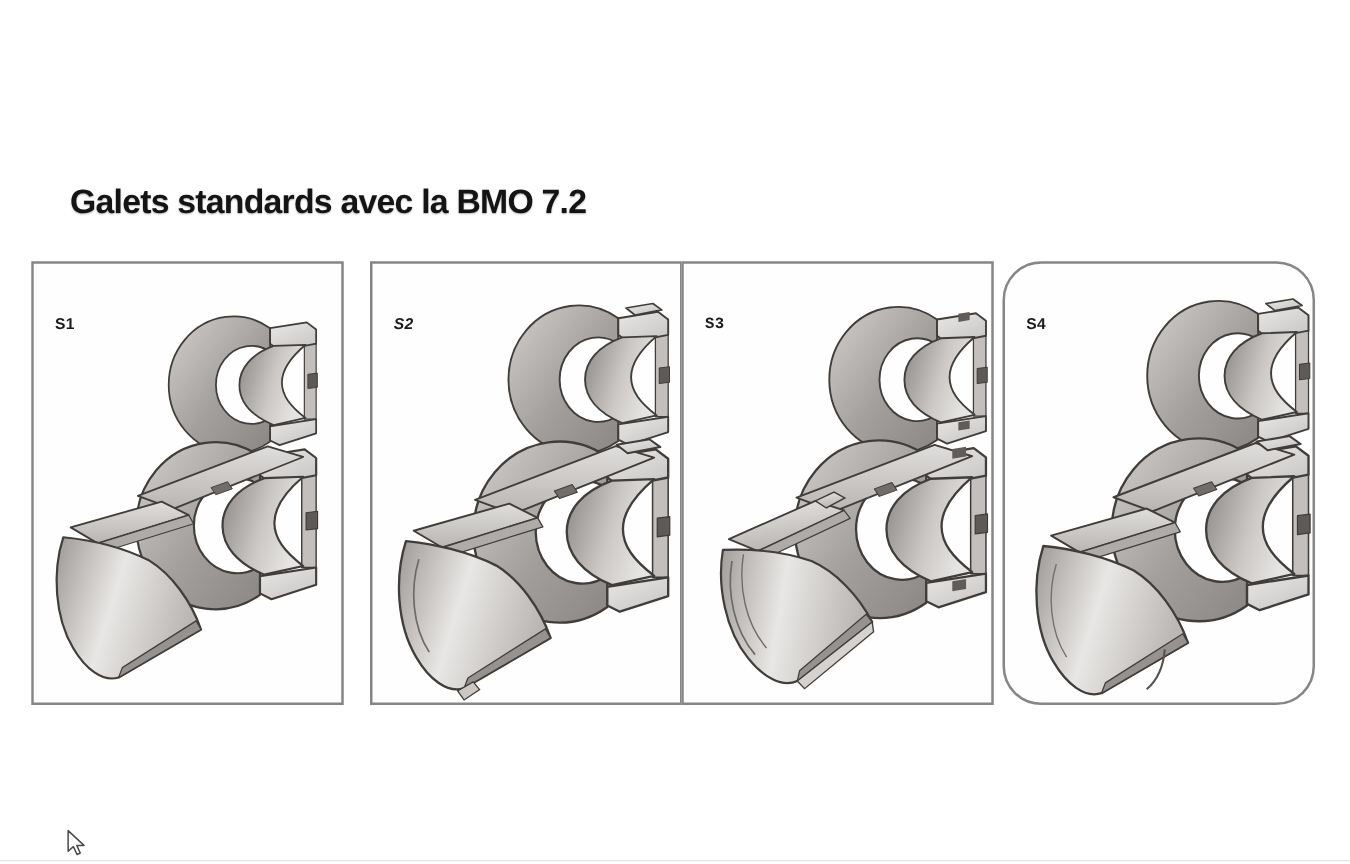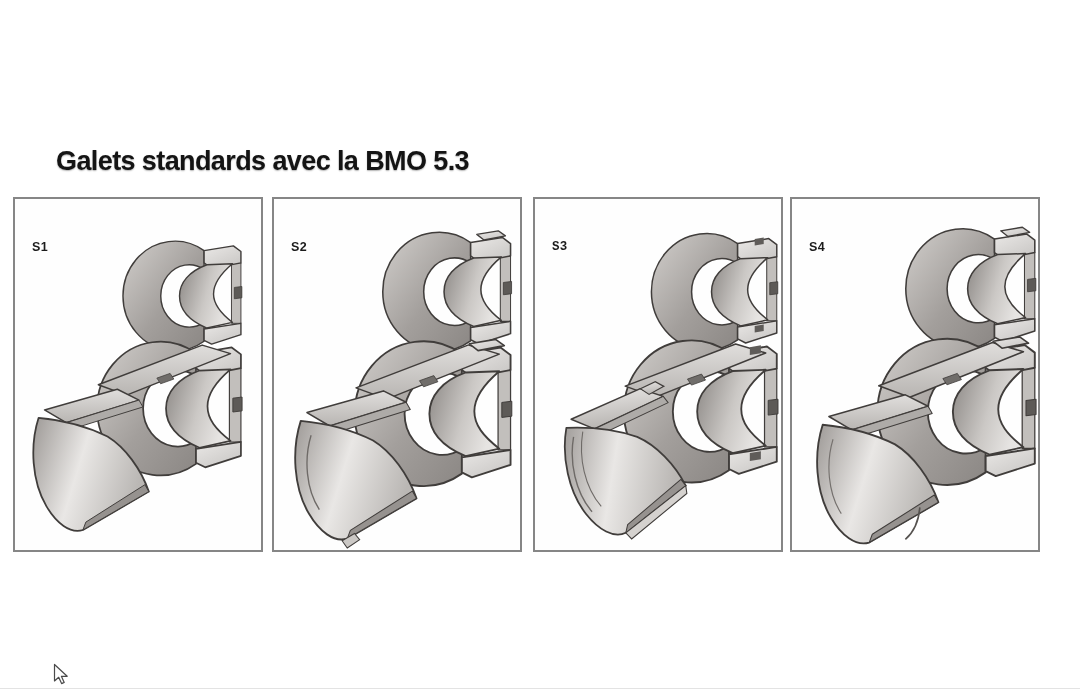--- a/index.html
+++ b/index.html
@@ -10,26 +10,26 @@
   }
   .slide-title {
     position:absolute; left:56px; top:128px;
     font-size:27px; font-weight:700; letter-spacing:-0.6px;
     color:#141414; text-shadow:0 1px 1.5px rgba(0,0,0,0.30);
     white-space:nowrap;
   }
   .panel {
     position:absolute; top:197px; width:250px; height:355px;
     border:2px solid #868686; box-sizing:border-box;
-    background:#fefefe; margin:0;
+    background:#fefefe; margin:12px;
   }
   .panel.p1 { left:13px; }
-  .panel.p2 { left:272px; }
+  .panel.p2 { left:284px;font-style:italic; }
   .panel.p3 { left:533px;font-family:Liberation Mono, monospace; }
-  .panel.p4 { left:790px; }
+  .panel.p4 { left:790px;border-radius:31px; }
   .panel-label {
     position:absolute; left:17px; top:41px;
     font-size:12.5px; font-weight:700; color:#1b1b1b; letter-spacing:0.3px;
   }
   svg.illus { position:absolute; left:0; top:0; width:100%; height:100%; overflow:hidden; }
   .defs-svg { position:absolute; width:0; height:0; }
   .cursor { position:absolute; left:53px; top:663px; width:17px; height:23px; }
   .bottom-line { position:absolute; left:0; top:688px; width:1080px; height:1px; background:#e3e3e3; }
 </style>
 </head>
@@ -109,21 +109,21 @@
       <path d="M104,193 l16,-5 l8,6 l-16,6 Z" fill="url(#gPlate)" stroke="#403d3b" stroke-width="1.2"></path>
       <path d="M69,336 L136,297 l0,8 L74,343 Z" fill="#d5d2cf" stroke="#403d3b" stroke-width="1.1"></path>
     </g>
     <g id="varS4shell">
       <path d="M34,236 C27,259 29,288 42,308" fill="none" stroke="#75716e" stroke-width="1.1"></path>
       <path d="M118,302 C117,315 112,326 104,333" fill="none" stroke="#55524f" stroke-width="1.6"></path>
     </g>
   </defs>
 </svg>
 
-<h1 class="slide-title">Galets standards avec la BMO 5.3</h1>
+<h1 class="slide-title">Galets standards avec la BMO 7.2</h1>
 
 <div class="panels">
 
   <figure class="panel p1">
     <svg class="illus" viewBox="0 0 250 356">
       <g transform="translate(4,6) scale(0.96)">
           <use href="#rollerPair"></use>
         </g>
       <use href="#shellBase"></use>
     </svg>

